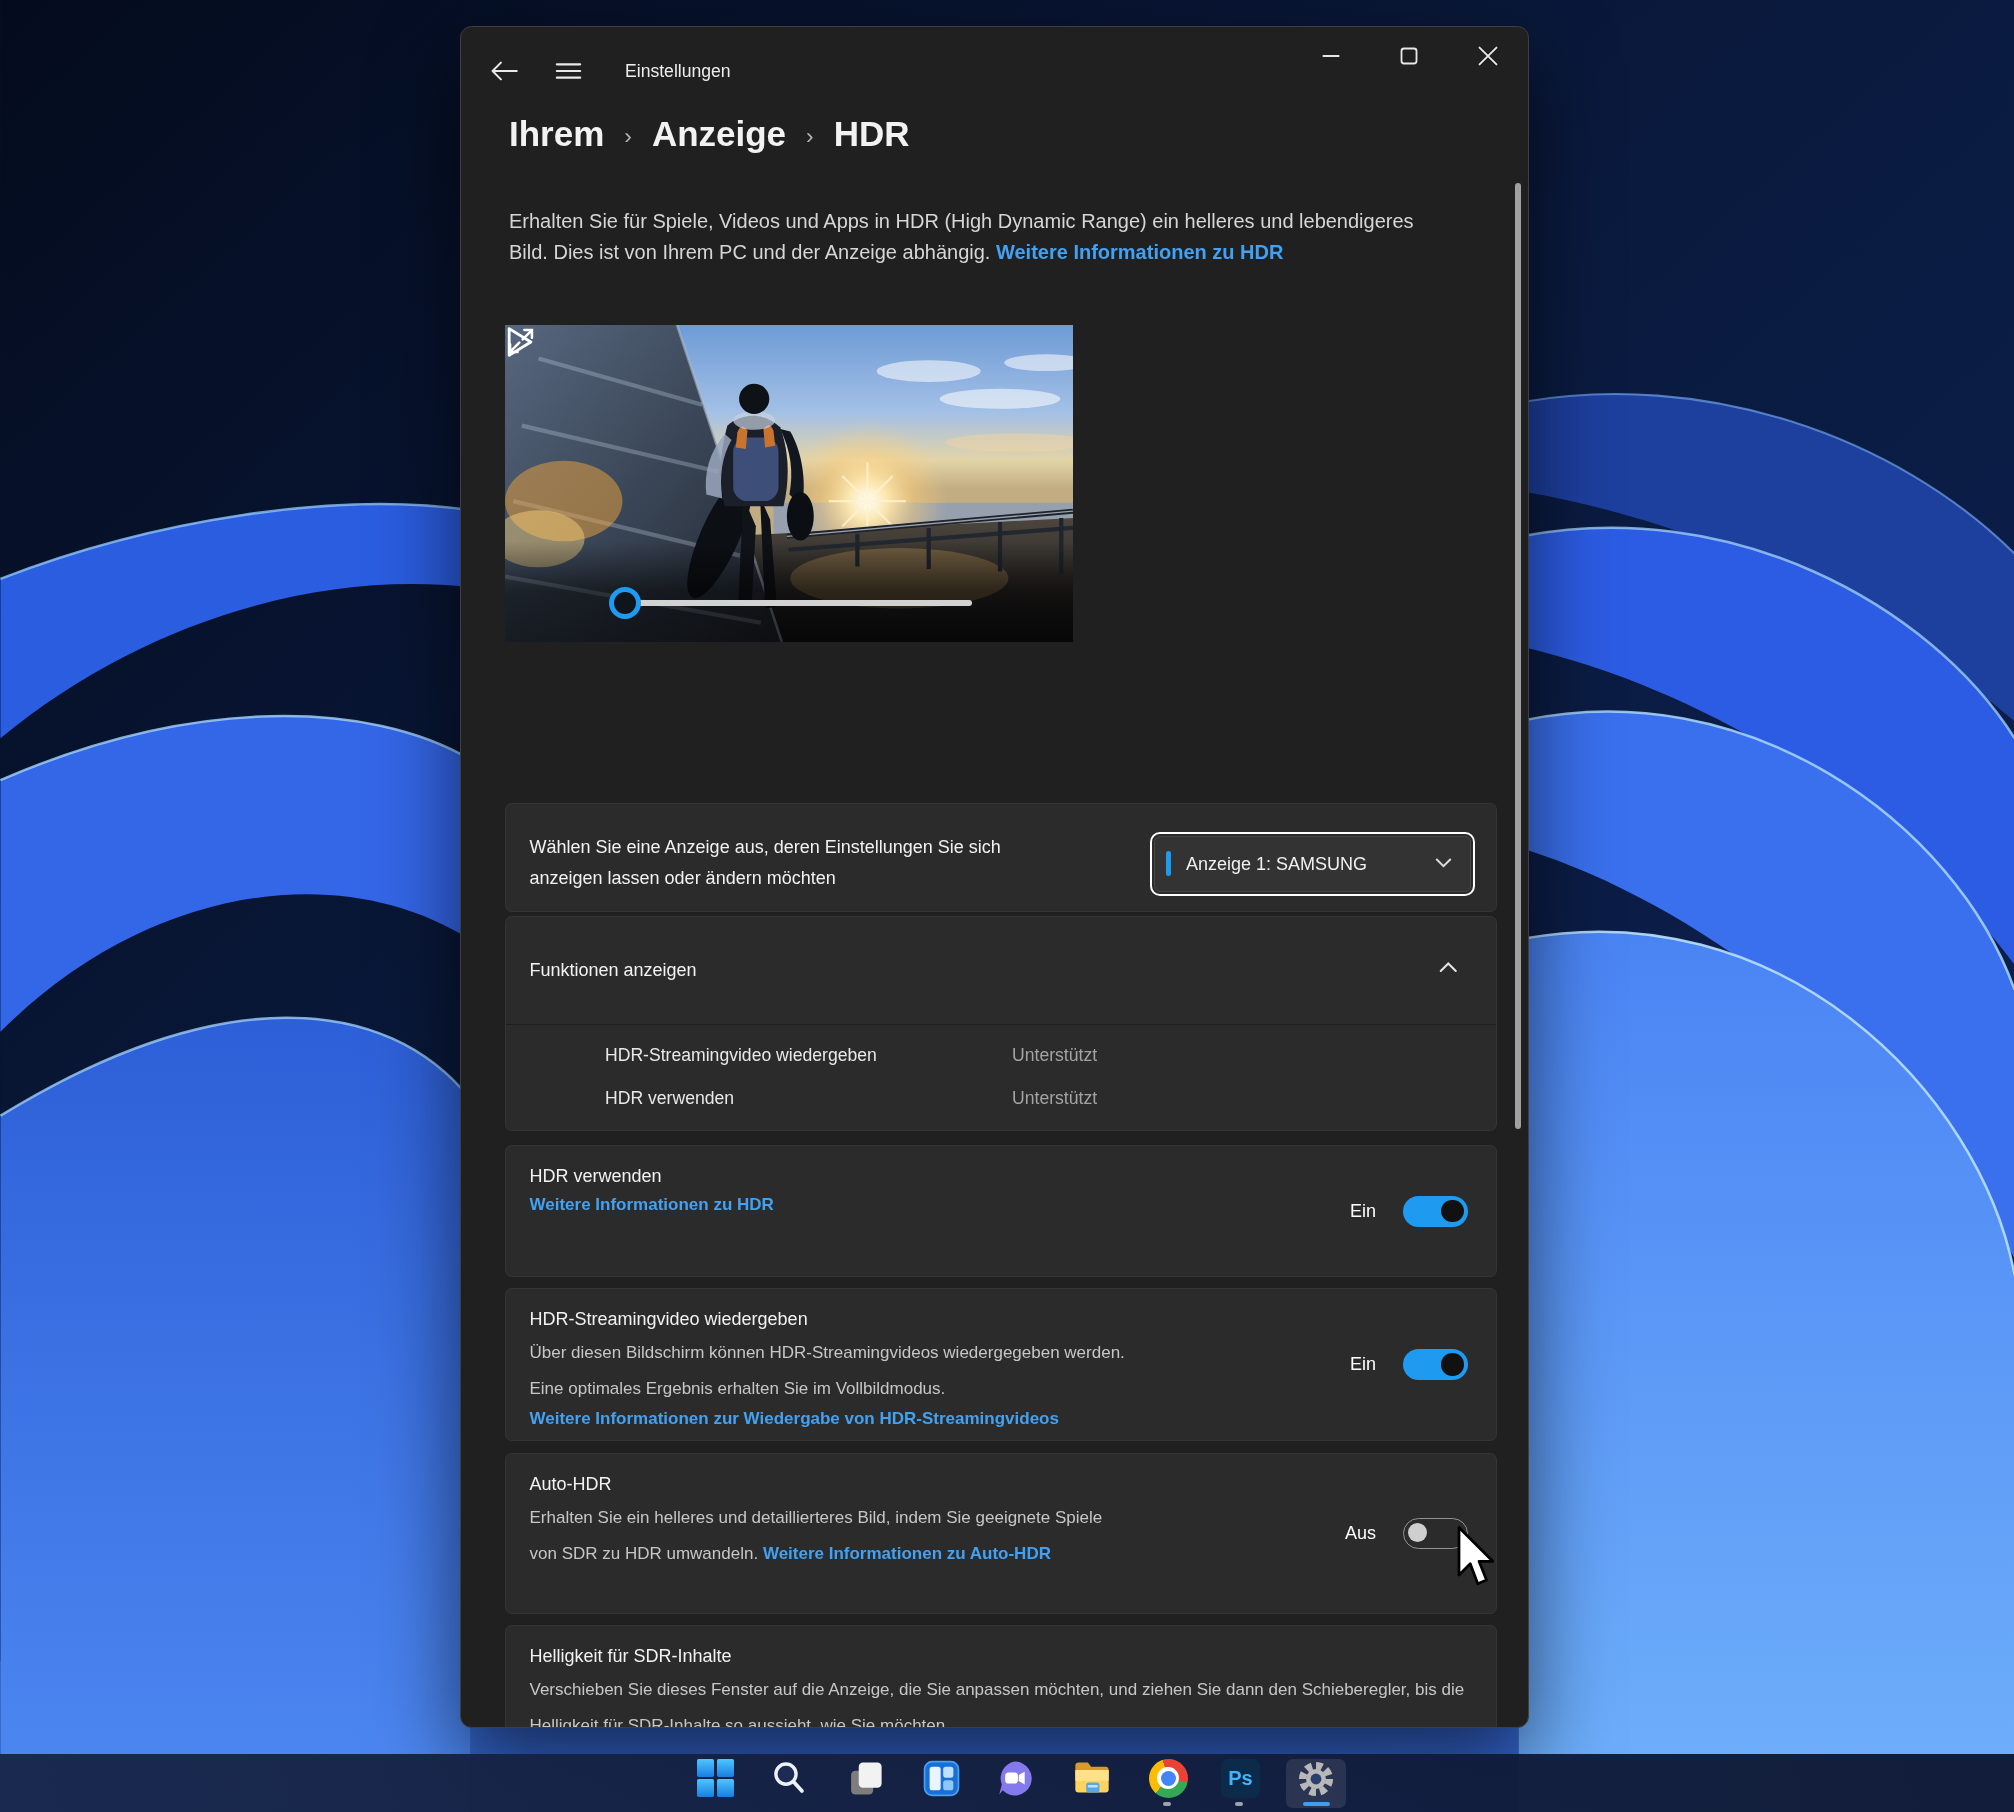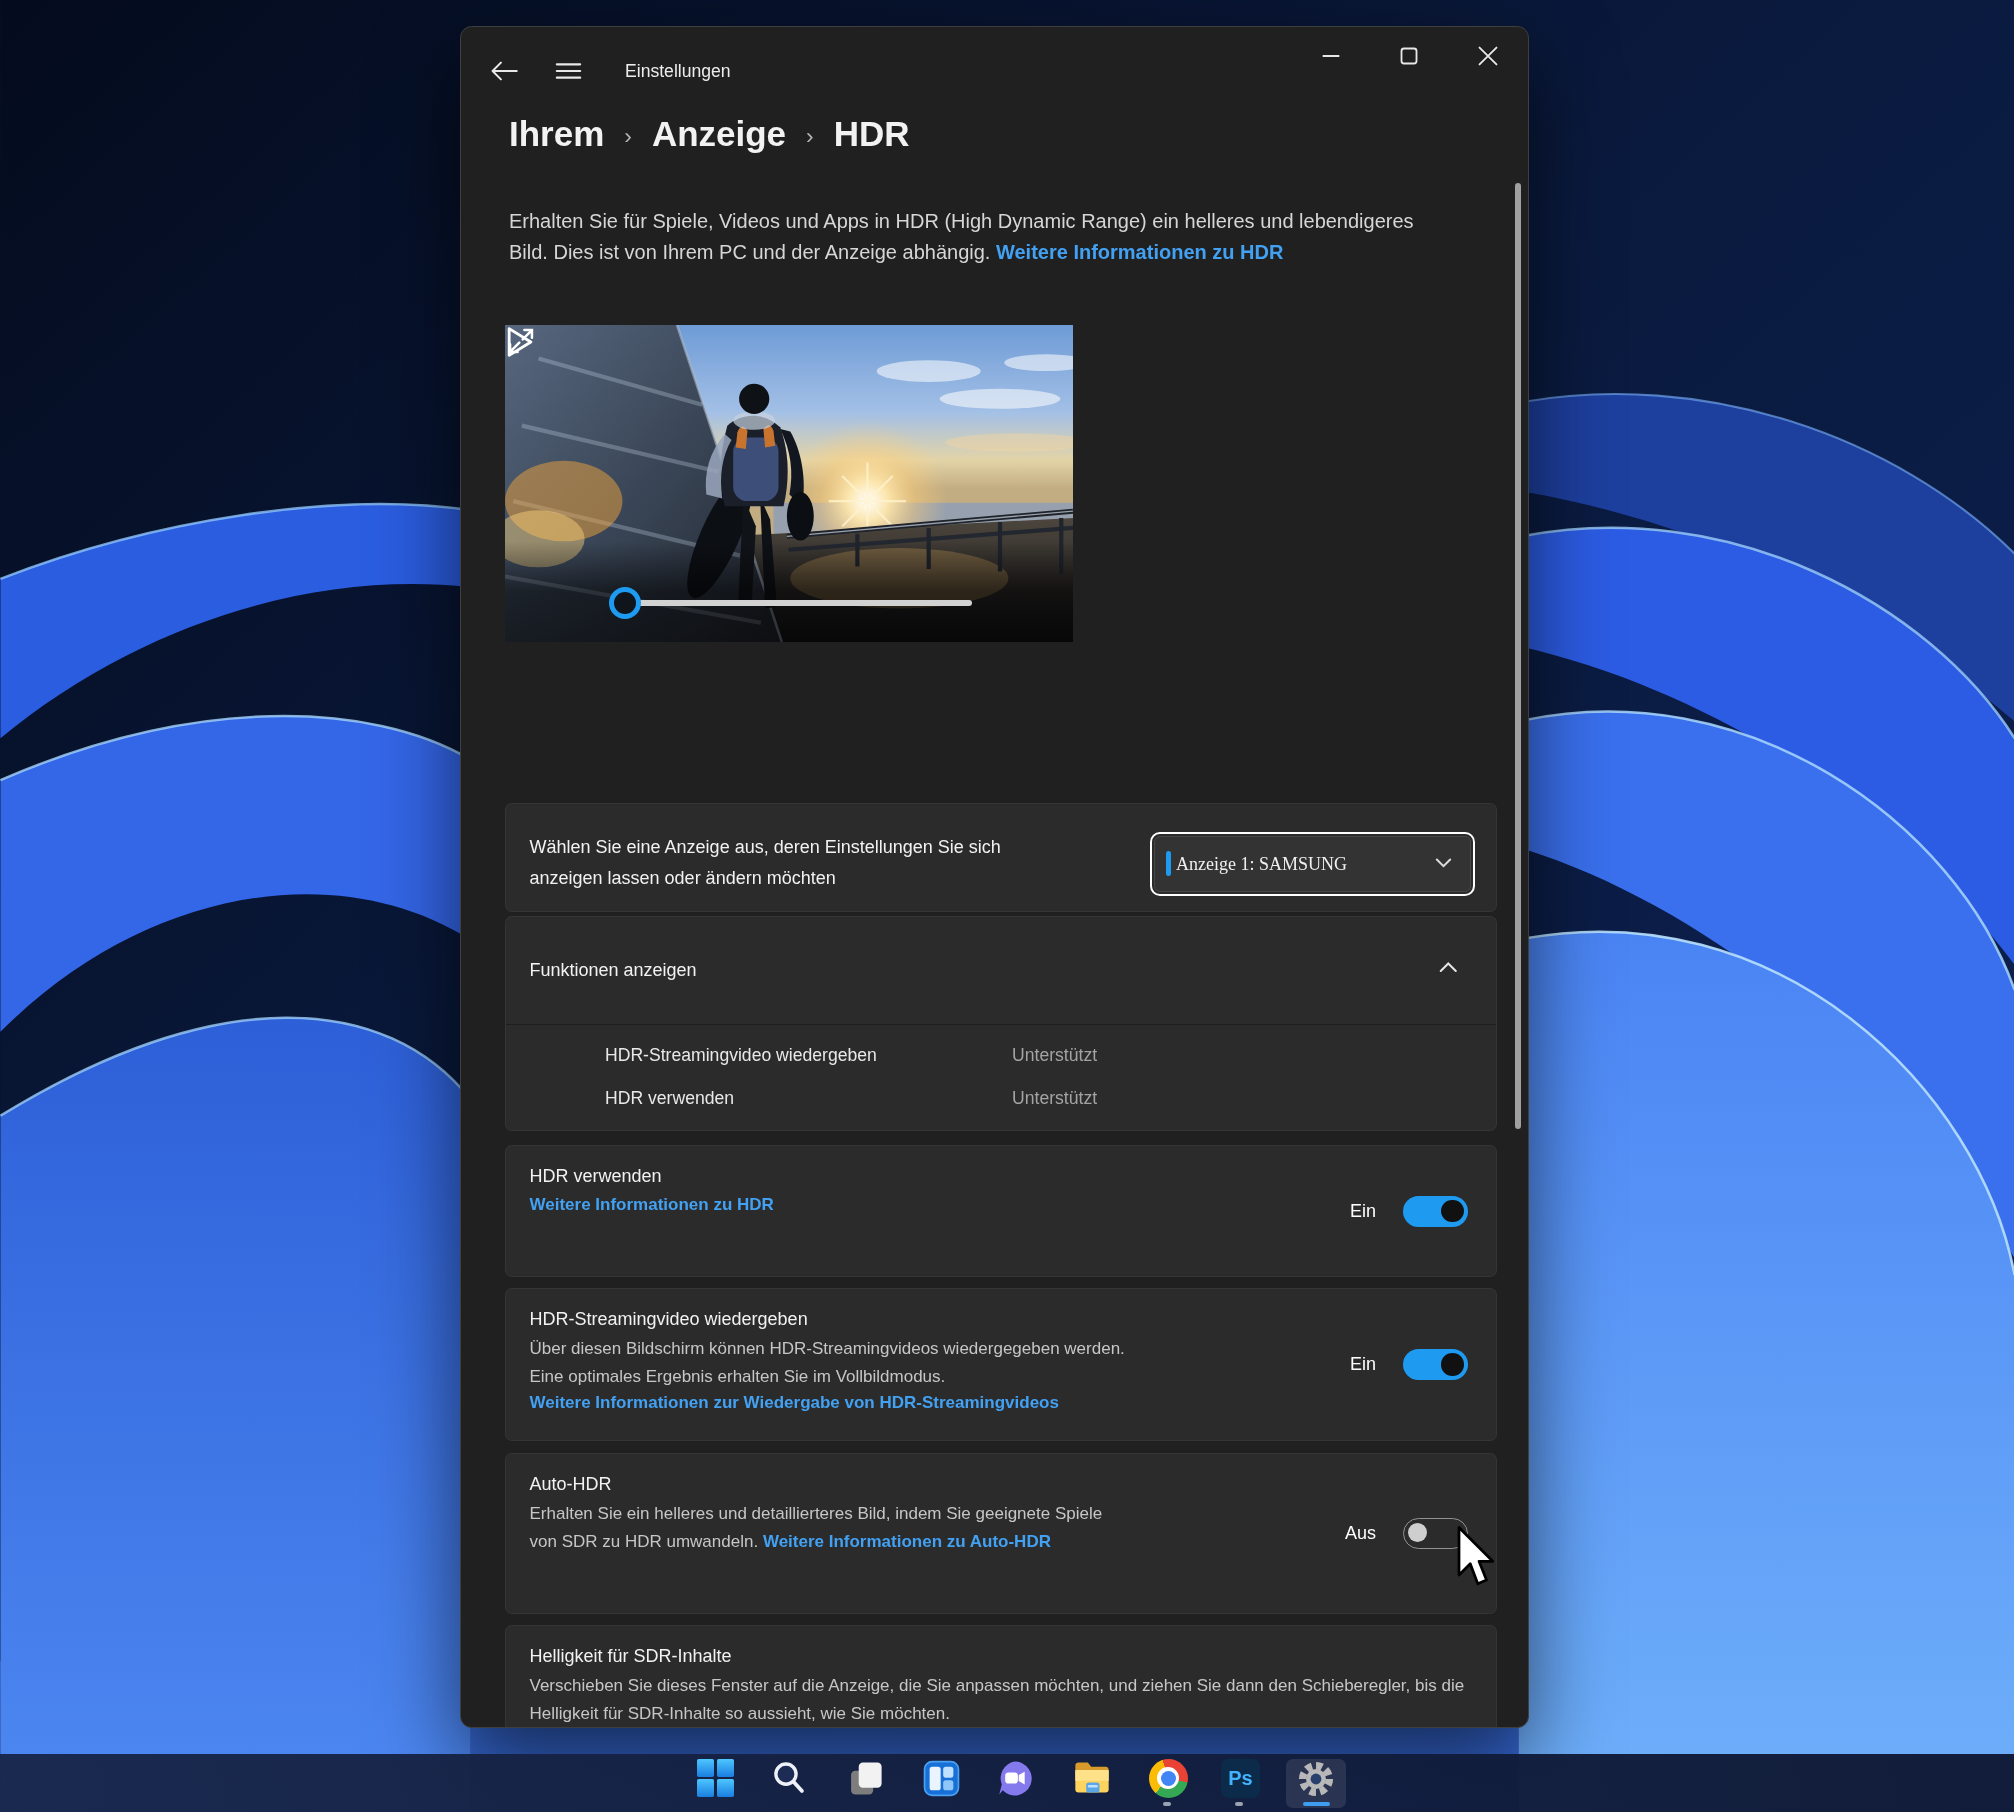--- a/index.html
+++ b/index.html
@@ -25,27 +25,27 @@
   .video svg{position:absolute;inset:0;}
   .vplay{position:absolute;left:13.4px;top:261px;width:30px;height:34px;cursor:pointer;}
   .vtrack{position:absolute;left:120px;top:275px;width:347px;height:5.9px;background:#d2d2d2;border-radius:3.4px;cursor:pointer;}
   .vthumb{position:absolute;left:104px;top:262px;width:32px;height:32px;border-radius:50%;
     border:5.9px solid #1e9bf0;background:#10151c;box-sizing:border-box;cursor:pointer;}
   .vfull{position:absolute;left:510px;top:260px;width:32px;height:32px;cursor:pointer;}
 
   
   .card{position:absolute;left:44px;width:992px;background:#2b2b2b;border:0.8px solid #353535;border-radius:6.7px;box-sizing:border-box;}
   .card-title{font-size:18px;color:#f2f2f2;}
-  .card-desc{font-size:17px;line-height:28px;color:#c6c6c6;margin:0;}
+  .card-desc{font-size:17px;line-height:36px;color:#c6c6c6;margin:0;}
   .card-link{font-size:17px;}
   .select-label{position:absolute;left:23.5px;top:28px;width:487px;font-size:18px;line-height:31px;color:#f2f2f2;}
   .dropdown{position:absolute;right:25px;top:32px;width:315px;height:54px;background:#333333;border:0.8px solid #474747;
     border-radius:5.9px;outline:2.5px solid #fff;outline-offset:2.5px;display:flex;align-items:center;cursor:pointer;}
   .dd-accent{position:absolute;left:11px;top:14.3px;width:5px;height:25px;border-radius:2.5px;background:#1e9bf0;}
-  .dd-text{margin-left:21px;font-size:18px;color:#f0f0f0;font-family:Liberation Serif, serif;}
+  .dd-text{margin-left:31px;font-size:18px;color:#f0f0f0;}
   .dd-chev{position:absolute;right:18.5px;top:20px;}
   .feat-header{position:absolute;left:0;top:0;width:100%;height:107px;display:flex;align-items:center;cursor:pointer;}
   .feat-title{margin-left:23.5px;font-size:18px;color:#f2f2f2;}
   .feat-chev{position:absolute;right:39px;top:44px;}
   .feat-divider{position:absolute;left:0;top:107px;width:100%;height:0.8px;background:#1e1e1e;}
   .feat-rows{position:absolute;left:99px;top:117px;right:23.5px;}
   .feat-row{display:flex;height:43px;align-items:center;}
   .feat-row .fl{width:407px;font-size:17.6px;color:#e9e9e9;}
   .feat-row .fv{font-size:17.6px;color:#a3a3a3;}
   .tcard-text{position:absolute;left:23.5px;top:20px;width:604px;}

